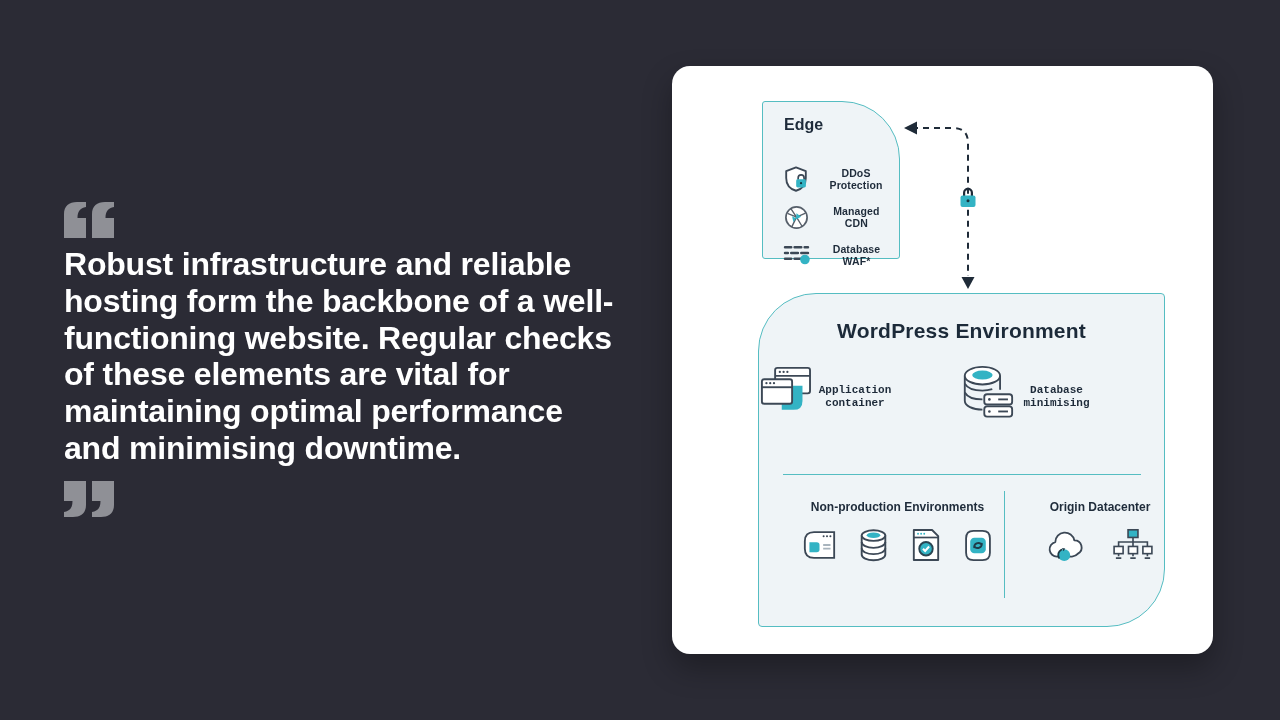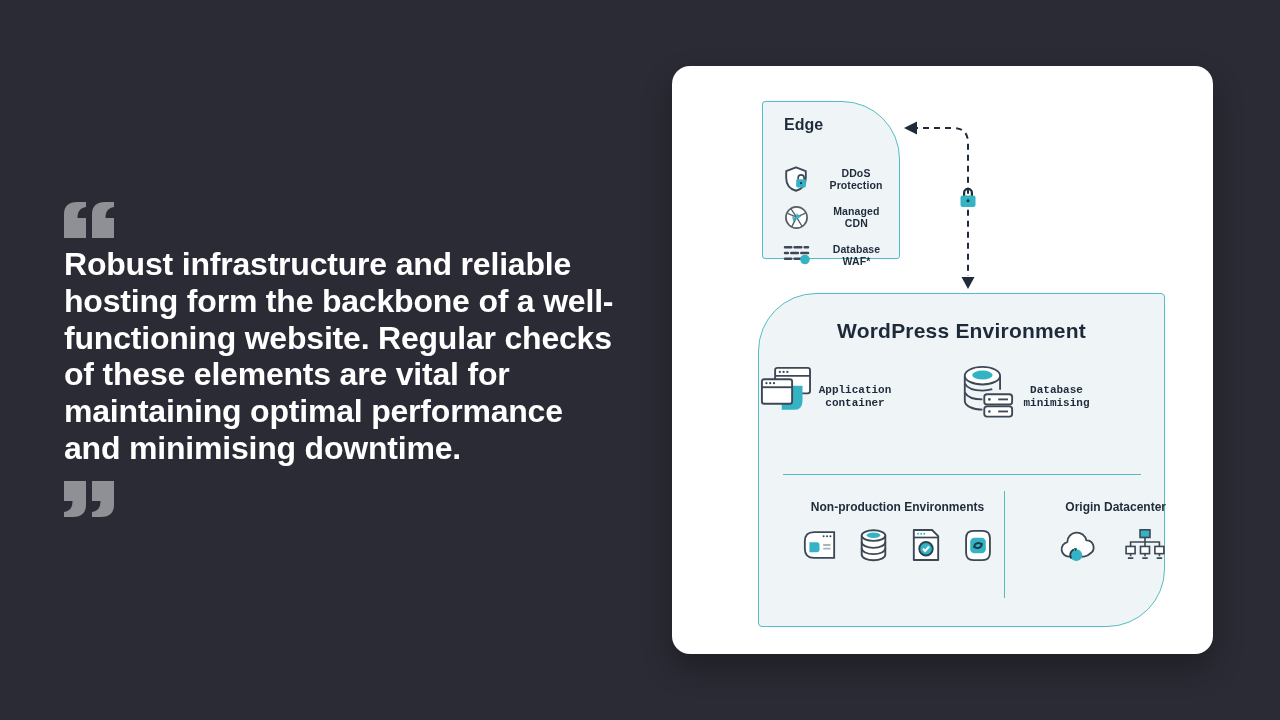--- a/index.html
+++ b/index.html
@@ -52,21 +52,21 @@
   .wp-col{flex:1;display:flex;flex-direction:row;align-items:center;font-family:Liberation Mono, monospace;}
   .wp-icon{height:62px;display:flex;align-items:center;justify-content:center;}
   .wp-label{margin-top:11px;width:86px;text-align:center;
     font-size:11px;line-height:13px;font-weight:bold;color:#1e2b3a;}
   .wp-divider{position:absolute;left:24px;top:180px;width:358px;height:0;
     border-top:1.5px solid #55bdc2;}
   .wp-vdivider{position:absolute;left:245px;top:197px;height:107px;width:0;
     border-left:1.5px solid #55bdc2;}
   .wp-section{position:absolute;top:196px;display:flex;flex-direction:column;align-items:center;}
   .sec-nonprod{left:16px;width:245px;}
-  .sec-origin{left:245px;width:162px;align-items:flex-end;}
+  .sec-origin{left:260px;width:162px;}
   .sec-title{font-size:12px;font-weight:bold;color:#1e2b3a;margin-top:10px;}
   .sec-icons{display:flex;align-items:center;margin-top:14px;}
   .sec-nonprod .sec-icons{gap:23px;}
   .sec-origin .sec-icons{gap:24px;}
 
   .connector{position:absolute;left:0;top:0;pointer-events:none;}
 </style>
 </head>
 <body>
 

